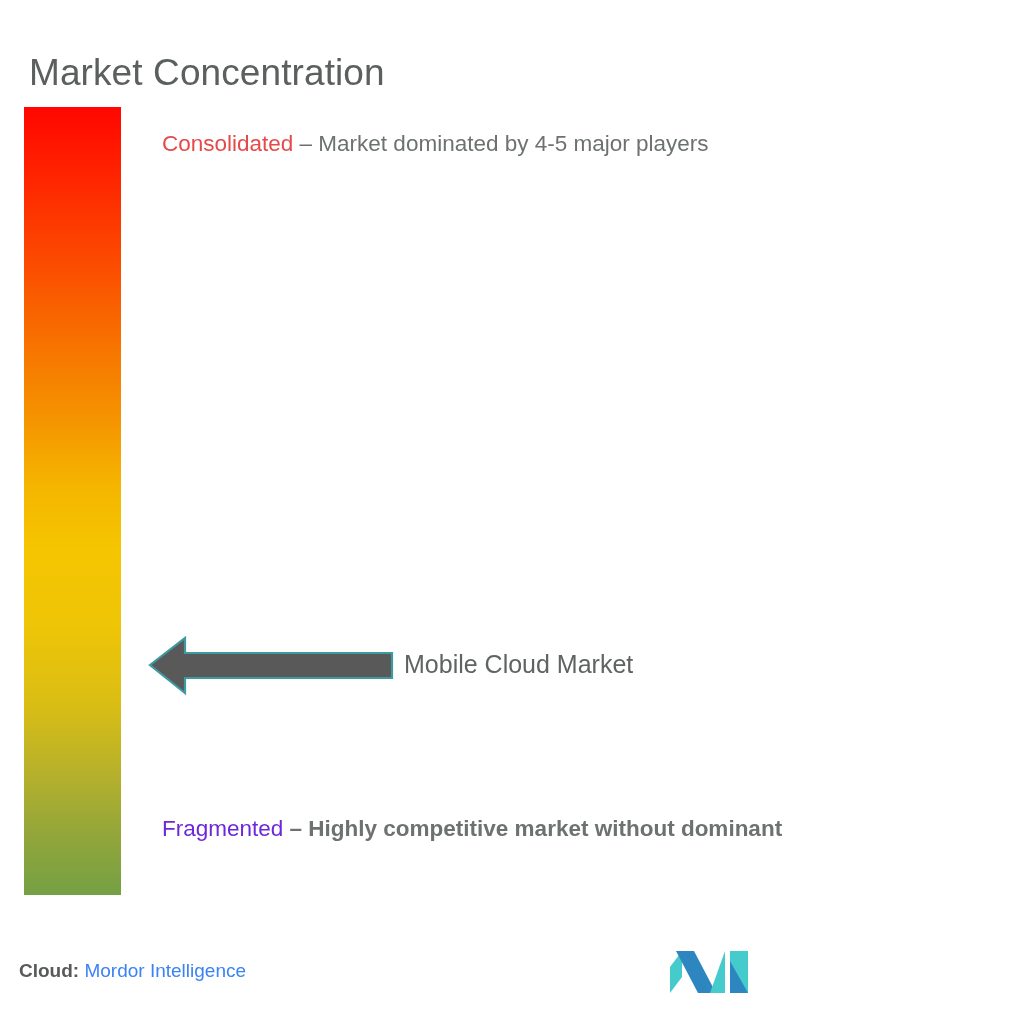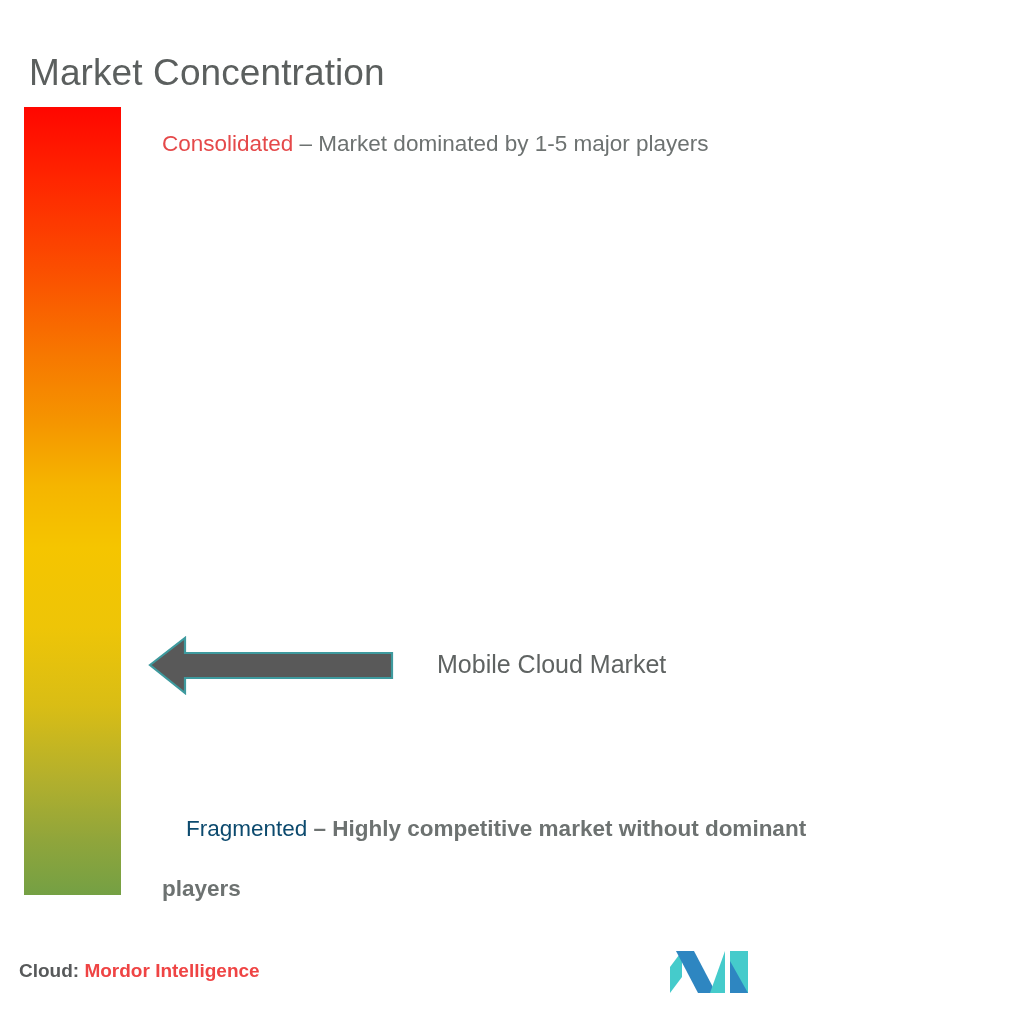--- a/index.html
+++ b/index.html
@@ -70,76 +70,74 @@
     top: 125px;
     white-space: nowrap;
   }
   #legend-consolidated .legend-term { color: #e5494a; }
 
   #legend-fragmented {
     left: 162px;
     top: 799px;
     width: 840px;
   }
-  #legend-fragmented .legend-term { color: #0c4a6e; margin-left: 24px; }
+  #legend-fragmented .legend-term { color: #6d28d9; }
   #legend-fragmented .legend-desc { line-height: 60px; font-weight: bold; }
 
   
   #market-arrow {
     position: absolute;
     left: 146px;
     top: 634px;
     width: 250px;
     height: 62px;
   }
   #arrow-label {
     position: absolute;
     left: 404px;
     top: 650px;
     font-size: 25px;
     color: #5f6362;
     white-space: nowrap;
     font-weight: 400;
-    margin-left: 33px;
   }
 
   
   #source-note {
     position: absolute;
     left: 19px;
     top: 960px;
     font-size: 19px;
     color: #57595a;
     white-space: nowrap;
   }
   #source-note .source-label { font-weight: 700; }
-  #source-note .source-value { font-weight: 700; color: #ef4444; }
+  #source-note .source-value { font-weight: 400; color: #3b82f6; }
 
   #brand-logo {
     position: absolute;
     left: 670px;
     top: 951px;
     width: 78px;
     height: 42px;
   }
 </style>
 </head>
 <body>
 
 <div id="page-title">Market Concentration</div>
 
 <div id="gradient-bar"></div>
 
 <div class="legend-row" id="legend-consolidated">
-  <span class="legend-term">Consolidated</span><span class="legend-desc"> – Market dominated by 1-5 major players</span>
+  <span class="legend-term">Consolidated</span><span class="legend-desc"> – Market dominated by 4-5 major players</span>
 </div>
 
 <div class="legend-row" id="legend-fragmented">
   <span class="legend-term">Fragmented</span><span class="legend-desc"> – Highly competitive market without dominant</span>
-  <div class="legend-desc">players</div>
 </div>
 
 <svg id="market-arrow" viewBox="0 0 250 62">
   <polygon points="4,31 39,4 39,19 246,19 246,44 39,44 39,59" fill="#595959" stroke="#3E9A9E" stroke-width="2.2" stroke-linejoin="miter"></polygon>
 </svg>
 
 <div id="arrow-label">Mobile Cloud Market</div>
 
 <div id="source-note">
   <span class="source-label">Cloud:</span><span class="source-value"> Mordor Intelligence</span>

